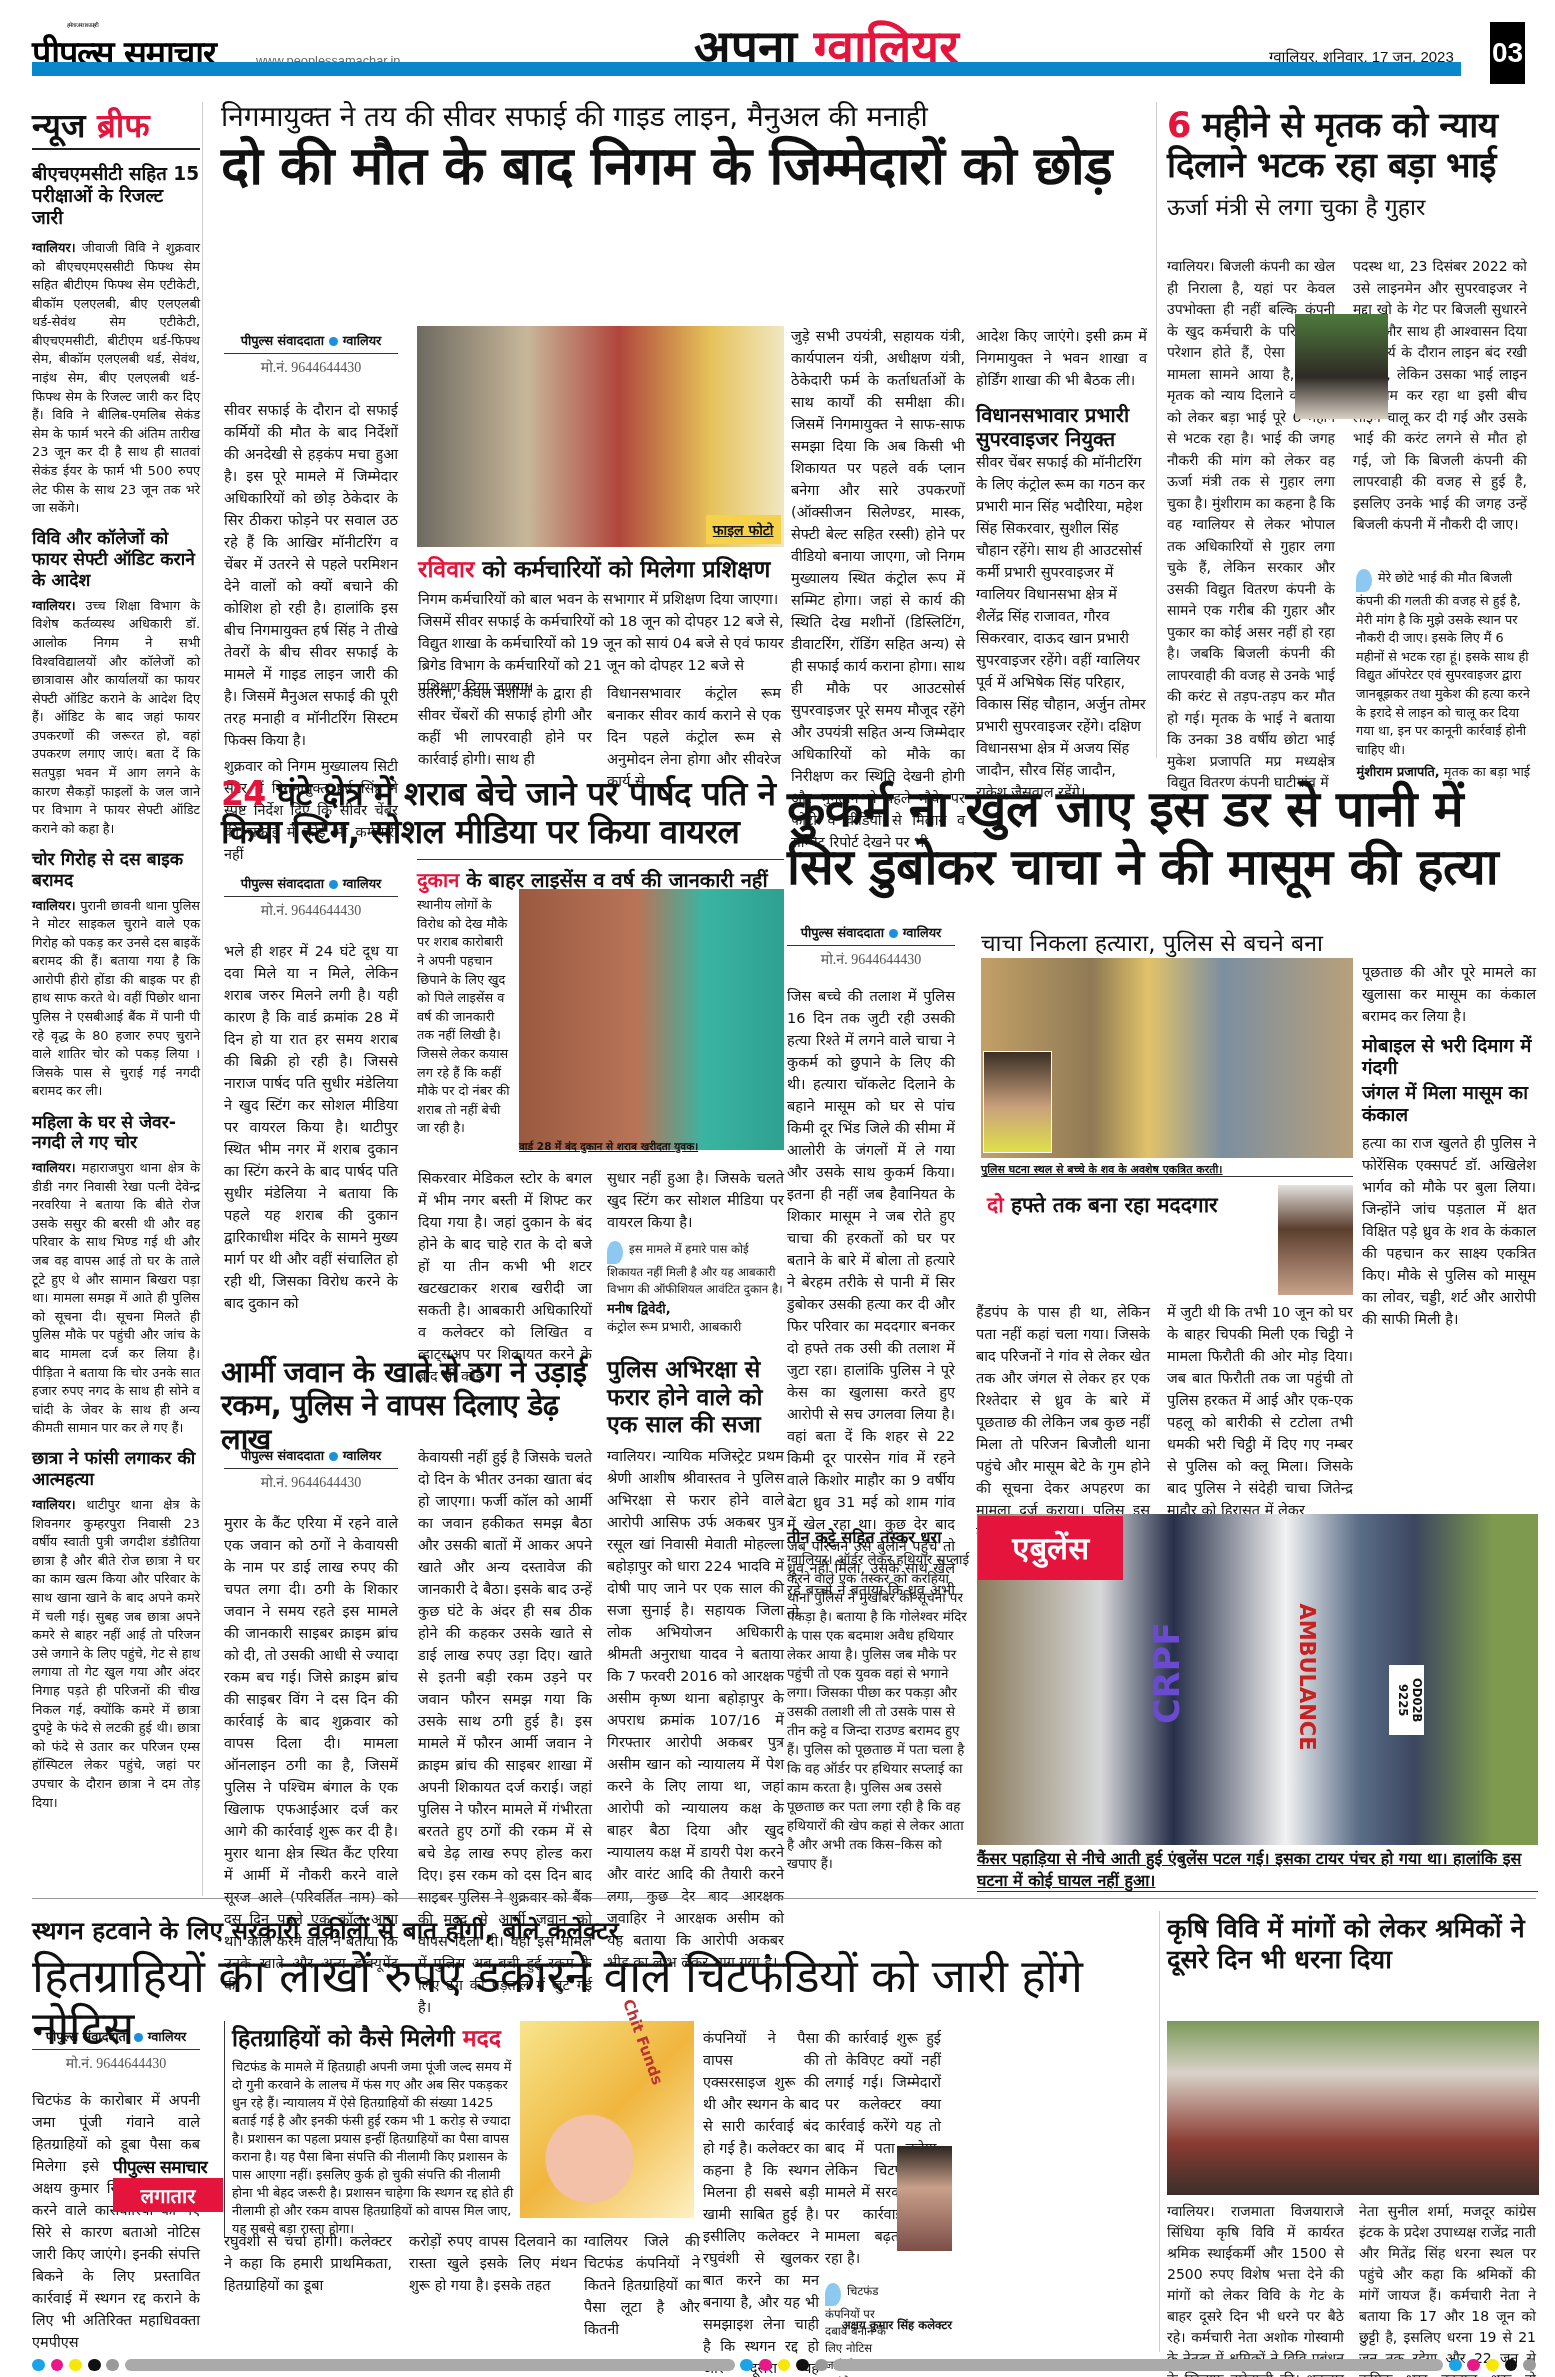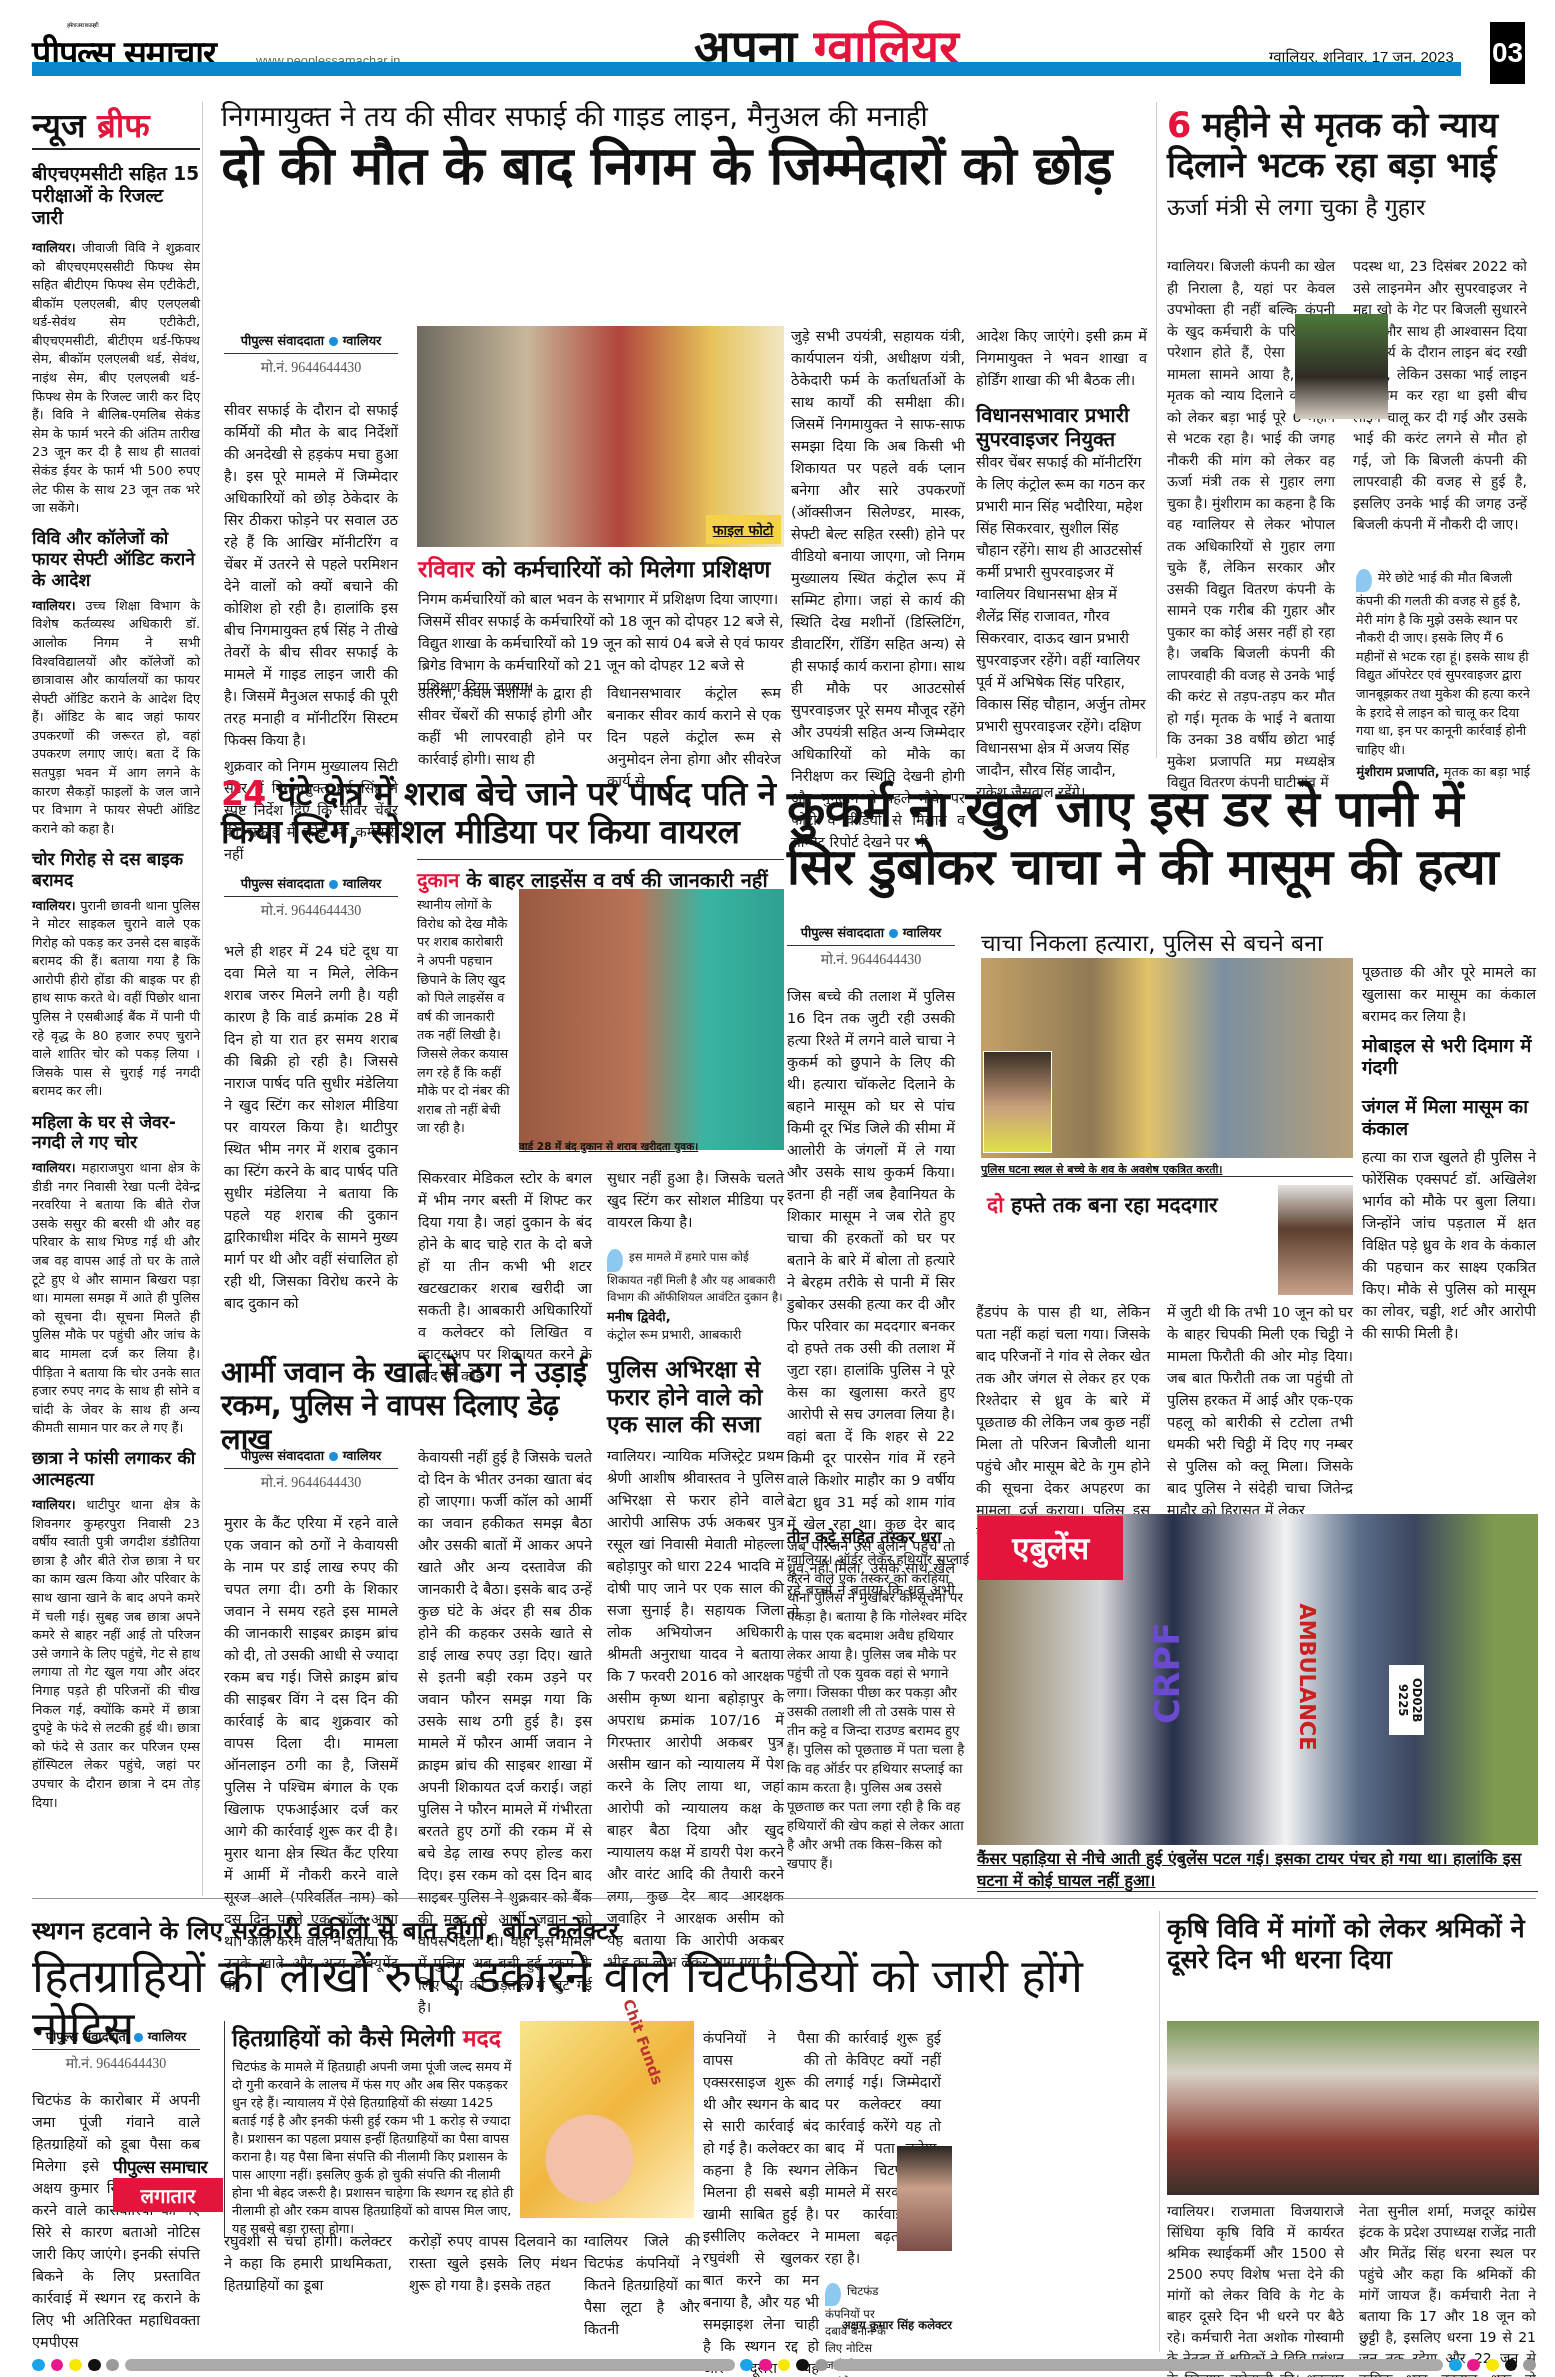--- a/index.html
+++ b/index.html
@@ -144,21 +144,21 @@
   <div style="font-size:20px;font-weight:bold;margin-top:5.8px"><span class="redtxt">दुकान</span> <span>के बाहर लाइसेंस व वर्ष की जानकारी नहीं</span></div>
   <p style="font-size:12.8px;line-height:18.6px;width:93px;margin-top:3.5px">स्थानीय लोगों के विरोध को देख मौके पर शराब कारोबारी ने अपनी पहचान छिपाने के लिए खुद को पिले लाइसेंस व वर्ष की जानकारी तक नहीं लिखी है। जिससे लेकर कयास लग रहे हैं कि कहीं मौके पर दो नंबर की शराब तो नहीं बेची जा रही है।</p>
 </div>
 <div class="abs photo" style="left:519px;top:889px;width:265px;height:261px;background:linear-gradient(90deg,#9a5a40,#b97458 45%,#3ab4a2 70%,#2fa091)"></div>
 <div class="abs" style="left:519px;top:1139px;width:265px;font-size:10.5px;font-weight:bold;text-decoration:underline">वार्ड 28 में बंद दुकान से शराब खरीदता युवक।</div>
 <div class="abs" style="left:418px;top:1167px;width:174px">
     <p class="body">सिकरवार मेडिकल स्टोर के बगल में भीम नगर बस्ती में शिफ्ट कर दिया गया है। जहां दुकान के बंद होने के बाद चाहे रात के दो बजे हों या तीन कभी भी शटर खटखटाकर शराब खरीदी जा सकती है। आबकारी अधिकारियों व कलेक्टर को लिखित व व्हाट्सअप पर शिकायत करने के बाद भी कोई</p>
   </div>
 <div class="abs" style="left:607px;top:1167px;width:177px">
   <p class="body">सुधार नहीं हुआ है। जिसके चलते खुद स्टिंग कर सोशल मीडिया पर वायरल किया है।</p>
-  <p style="font-size:11.6px;line-height:17.4px;margin-top:16px"><span class="quote-mark"></span><span>इस मामले में हमारे पास कोई शिकायत नहीं मिली है और यह आबकारी विभाग की ऑफीशियल आवंटित दुकान है।</span></p>
+  <p style="font-size:11.6px;line-height:17.4px;margin-top:8px"><span class="quote-mark"></span><span>इस मामले में हमारे पास कोई शिकायत नहीं मिली है और यह आबकारी विभाग की ऑफीशियल आवंटित दुकान है।</span></p>
   <div style="font-size:13px;text-align:left"><b>मनीष द्विवेदी,</b><br><span>कंट्रोल रूम प्रभारी, आबकारी</span></div>
 </div>
 
 <div class="abs" style="left:221px;top:1356px;width:372px">
   <div class="big" style="font-size:29px">आर्मी जवान के खाते से ठग ने उड़ाई</div>
   <div class="big" style="font-size:29px">रकम, पुलिस ने वापस दिलाए डेढ़ लाख</div>
 </div>
 <div class="abs" style="left:224px;top:1446px;width:174px">
   <div class="byline"><span>पीपुल्स संवाददाता</span><span class="dot"></span><span>ग्वालियर</span></div>
   <div class="mobile">मो.नं. 9644644430</div>
@@ -193,21 +193,21 @@
 <div class="abs photo" style="left:1278px;top:1185px;width:75px;height:110px;background:linear-gradient(180deg,#e4e2df,#5b3e2e 40%,#c8a28a)"></div>
 <div class="abs" style="left:976px;top:1301px;width:174px">
     <p class="body">हैंडपंप के पास ही था, लेकिन पता नहीं कहां चला गया। जिसके बाद परिजनों ने गांव से लेकर खेत तक और जंगल से लेकर हर एक रिश्तेदार से ध्रुव के बारे में पूछताछ की लेकिन जब कुछ नहीं मिला तो परिजन बिजौली थाना पहुंचे और मासूम बेटे के गुम होने की सूचना देकर अपहरण का मामला दर्ज कराया। पुलिस इस मामले में अपने स्तर पर पड़ताल</p>
   </div>
 <div class="abs" style="left:1167px;top:1301px;width:186px">
     <p class="body">में जुटी थी कि तभी 10 जून को घर के बाहर चिपकी मिली एक चिट्ठी ने मामला फिरौती की ओर मोड़ दिया। जब बात फिरौती तक जा पहुंची तो पुलिस हरकत में आई और एक-एक पहलू को बारीकी से टटोला तभी धमकी भरी चिट्ठी में दिए गए नम्बर से पुलिस को क्लू मिला। जिसके बाद पुलिस ने संदेही चाचा जितेन्द्र माहौर को हिरासत में लेकर</p>
   </div>
 <div class="abs" style="left:1362px;top:961px;width:174px">
   <p class="body">पूछताछ की और पूरे मामले का खुलासा कर मासूम का कंकाल बरामद कर लिया है।</p>
   <div class="subhead" style="font-size:18.6px;margin-top:8.1px">मोबाइल से भरी दिमाग में गंदगी</div>
-  <div class="subhead" style="font-size:18.6px;margin-top:16px">जंगल में मिला मासूम का कंकाल</div>
+  <div class="subhead" style="font-size:18.6px;margin-top:2px">जंगल में मिला मासूम का कंकाल</div>
   <p class="body" style="margin-top:5.8px">हत्या का राज खुलते ही पुलिस ने फोरेंसिक एक्सपर्ट डॉ. अखिलेश भार्गव को मौके पर बुला लिया। जिन्होंने जांच पड़ताल में क्षत विक्षित पड़े ध्रुव के शव के कंकाल की पहचान कर साक्ष्य एकत्रित किए। मौके से पुलिस को मासूम का लोवर, चड्डी, शर्ट और आरोपी की साफी मिली है।</p>
 </div>
 
 <div class="abs" style="left:787px;top:1528px;width:186px">
   <div class="subhead" style="font-size:16.3px">तीन कट्टे सहित तस्कर धरा</div>
   <p style="font-size:13.4px;line-height:19px;margin-top:2.3px">ग्वालियर। ऑर्डर लेकर हथियार सप्लाई करने वाले एक तस्कर को करहिया थाना पुलिस ने मुखबिर की सूचना पर पकड़ा है। बताया है कि गोलेश्वर मंदिर के पास एक बदमाश अवैध हथियार लेकर आया है। पुलिस जब मौके पर पहुंची तो एक युवक वहां से भगाने लगा। जिसका पीछा कर पकड़ा और उसकी तलाशी ली तो उसके पास से तीन कट्टे व जिन्दा राउण्ड बरामद हुए हैं। पुलिस को पूछताछ में पता चला है कि वह ऑर्डर पर हथियार सप्लाई का काम करता है। पुलिस अब उससे पूछताछ कर पता लगा रही है कि वह हथियारों की खेप कहां से लेकर आता है और अभी तक किस–किस को खपाए हैं।</p>
 </div>
 
 <div class="abs photo" style="left:977px;top:1514px;width:561px;height:331px;background:linear-gradient(90deg,#8a7a5a,#d7d8da 22%,#27304a 35%,#f2f2f2 55%,#5b6e88 68%,#3c4660 78%,#7d9a4e 92%)">
   <div class="abs" style="left:1.2px;top:2.3px;width:145px;height:64px;background:#e4143c;color:#fff;font-size:31px;font-weight:bold;text-align:center;line-height:64px">एबुलेंस</div>

